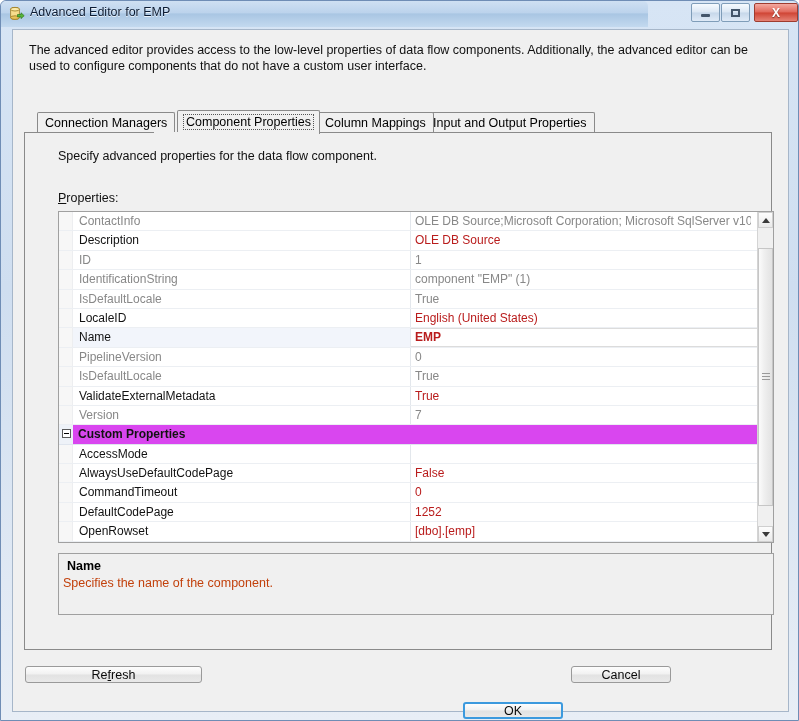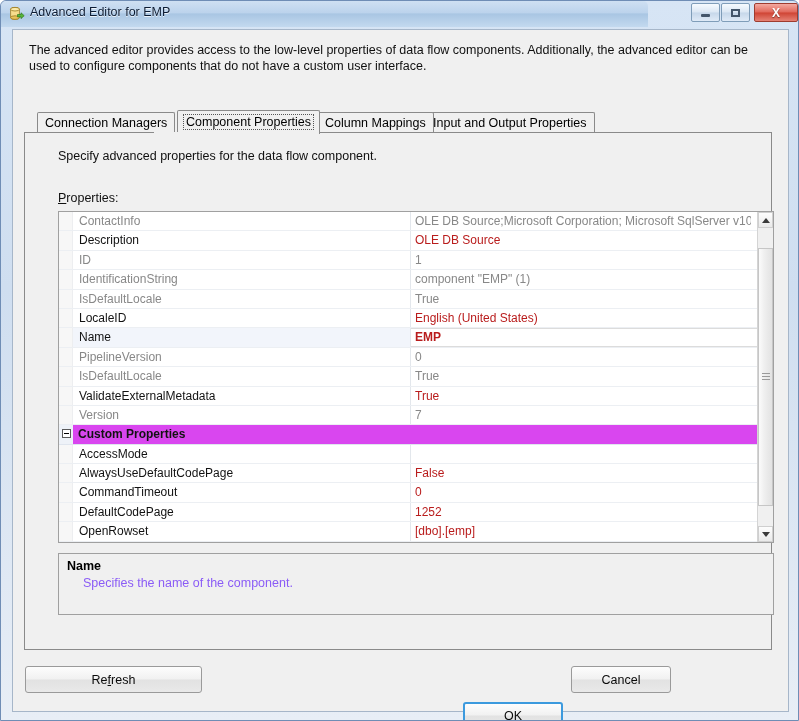--- a/index.html
+++ b/index.html
@@ -344,29 +344,29 @@
   }
   #help-title {
     position: absolute;
     left: 8px; top: 5px;
     font-size: 12.5px;
     font-weight: bold;
     color: #000000;
   }
   #help-body {
     position: absolute;
-    left: 24px; top: 22px;
-    font-size: 12.5px;
-    color: #8b5cf6;
+    left: 4px; top: 22px;
+    font-size: 12.5px;
+    color: #c2410c;
   }
 
   
   .btn {
     position: absolute;
-    height: 27px;
+    height: 17px;
     box-sizing: border-box;
     background: linear-gradient(to bottom, #fdfdfd 0%, #f1f1f1 48%, #e2e2e2 52%, #e9e9e9 100%);
     border: 1px solid #9a9a9a;
     border-radius: 3px;
     font-family: "Liberation Sans", sans-serif;
     font-size: 12.5px;
     color: #0a0a0a;
     display: flex;
     align-items: center;
     justify-content: center;

